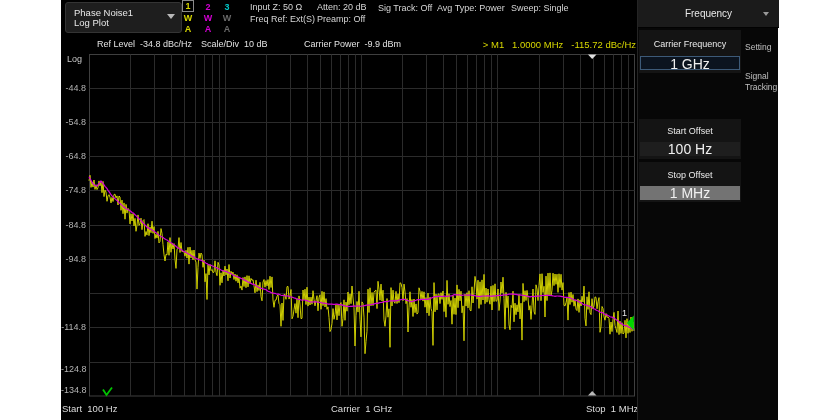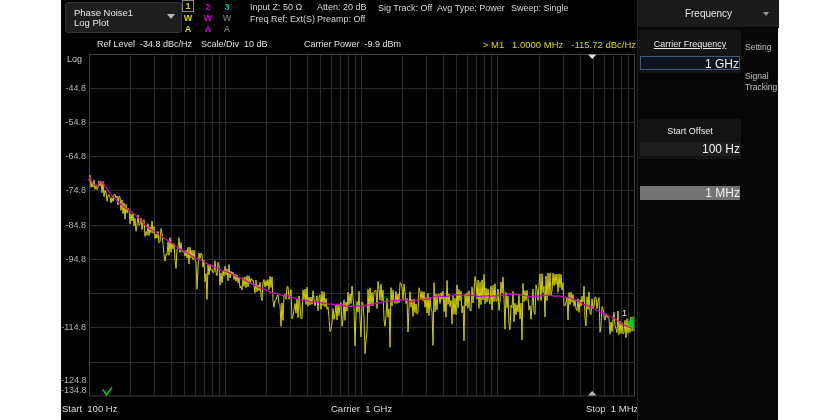--- a/index.html
+++ b/index.html
@@ -15,21 +15,21 @@
 .ann{font-size:9px;color:#e2e2e2;top:39px;}
 #mkr{font-size:9.5px;color:#d8d800;top:38.5px;right:142px;text-align:right;}
 
 .yl{font-size:9px;color:#b4b4b4;width:25px;text-align:right;left:0;}
 .ft{font-size:9.5px;color:#dedede;top:403px;}
 
 #panel{left:576px;top:0;width:141px;height:420px;background:#070707;border-left:1px solid #242424;}
 #ptitle{position:absolute;left:0;top:0;width:141px;height:28px;background:#1b1b1b;border-bottom:1px solid #020202;color:#e8e8e8;font-size:10px;text-align:center;line-height:28px;}
 #pchev{position:absolute;right:9px;top:12px;width:0;height:0;border-left:3.5px solid transparent;border-right:3.5px solid transparent;border-top:4.5px solid #9a9a9a;}
 .blk{position:absolute;left:1px;width:102px;background:#141414;color:#ebebeb;font-size:9px;text-align:center;}
-.vbox{position:absolute;left:2px;width:100px;height:14px;line-height:14px;text-align:right;color:#f0f0f0;font-size:12px;}
+.vbox{position:absolute;left:2px;width:100px;height:14px;line-height:14px;text-align:center;color:#f0f0f0;font-size:14px;}
 .tab{position:absolute;left:107px;width:36px;color:#c0c0c0;font-size:8.5px;line-height:10.5px;}
 </style>
 </head>
 <body>
 <div id="screen">
 
   <div class="abs" id="ddbox">Phase Noise1<br>Log Plot</div>
   <div class="abs" id="ddarr"></div>
 
   <div class="abs leg" style="left:120px;top:1px;color:#d8d800;"><span style="border:1px solid #8a8a8a;padding:0 2px;">1</span></div>
@@ -57,21 +57,21 @@
 
   <div class="abs yl" style="top:54px;text-align:left;left:6px;color:#c8c8c8;">Log</div>
   <div class="abs yl" style="top:83px;">-44.8</div>
   <div class="abs yl" style="top:117px;">-54.8</div>
   <div class="abs yl" style="top:151px;">-64.8</div>
   <div class="abs yl" style="top:185px;">-74.8</div>
   <div class="abs yl" style="top:220px;">-84.8</div>
   <div class="abs yl" style="top:254px;">-94.8</div>
   <div class="abs yl" style="top:288px;padding-left:40px;">-104.8</div>
   <div class="abs yl" style="top:322px;">-114.8</div>
-  <div class="abs yl" style="top:375px;">-124.8</div>
+  <div class="abs yl" style="top:364px;">-124.8</div>
   <div class="abs yl" style="top:385px;">-134.8</div>
 
   <svg class="abs" style="left:0;top:0;" width="576" height="420" viewBox="0 0 576 420">
     <rect x="28.5" y="54.5" width="545" height="341.5" fill="#000" stroke="#3f3f3f" stroke-width="1"></rect>
     <g stroke="#2b2b2b" stroke-width="1">
       <line x1="69.5" y1="54.5" x2="69.5" y2="396.0"></line>
       <line x1="93.5" y1="54.5" x2="93.5" y2="396.0"></line>
       <line x1="110.5" y1="54.5" x2="110.5" y2="396.0"></line>
       <line x1="123.5" y1="54.5" x2="123.5" y2="396.0"></line>
       <line x1="134.5" y1="54.5" x2="134.5" y2="396.0"></line>
@@ -125,24 +125,27 @@
   </svg>
 
   <div class="abs ft" style="left:1px;">Start&nbsp;&nbsp;100 Hz</div>
   <div class="abs ft" style="left:270px;">Carrier&nbsp;&nbsp;1 GHz</div>
   <div class="abs ft" style="left:525px;">Stop&nbsp;&nbsp;1 MHz</div>
 
   <div class="abs" id="panel">
     <div id="ptitle">Frequency</div>
     <div id="pchev"></div>
     <div class="blk" style="top:30px;height:43px;">
-      <div style="padding-top:9px;text-decoration:underline;">Carrier Frequency</div>
+      <div style="padding-top:9px;">Carrier Frequency</div>
     </div>
     <div class="vbox" style="top:56px;background:#0c141f;border:1px solid #3d5a78;">1 GHz</div>
     <div class="blk" style="top:119px;height:40px;">
       <div style="padding-top:7px;">Start Offset</div>
     </div>
     <div class="vbox" style="top:142px;background:#1e1e1e;">100 Hz</div>
+    <div class="blk" style="top:162px;height:40px;">
+      <div style="padding-top:8px;">Stop Offset</div>
+    </div>
     <div class="vbox" style="top:186px;background:#737373;">1 MHz</div>
     <div class="tab" style="top:42px;">Setting</div>
     <div class="tab" style="top:71px;">Signal Tracking</div>
   </div>
 </div>
 
 </body></html>

